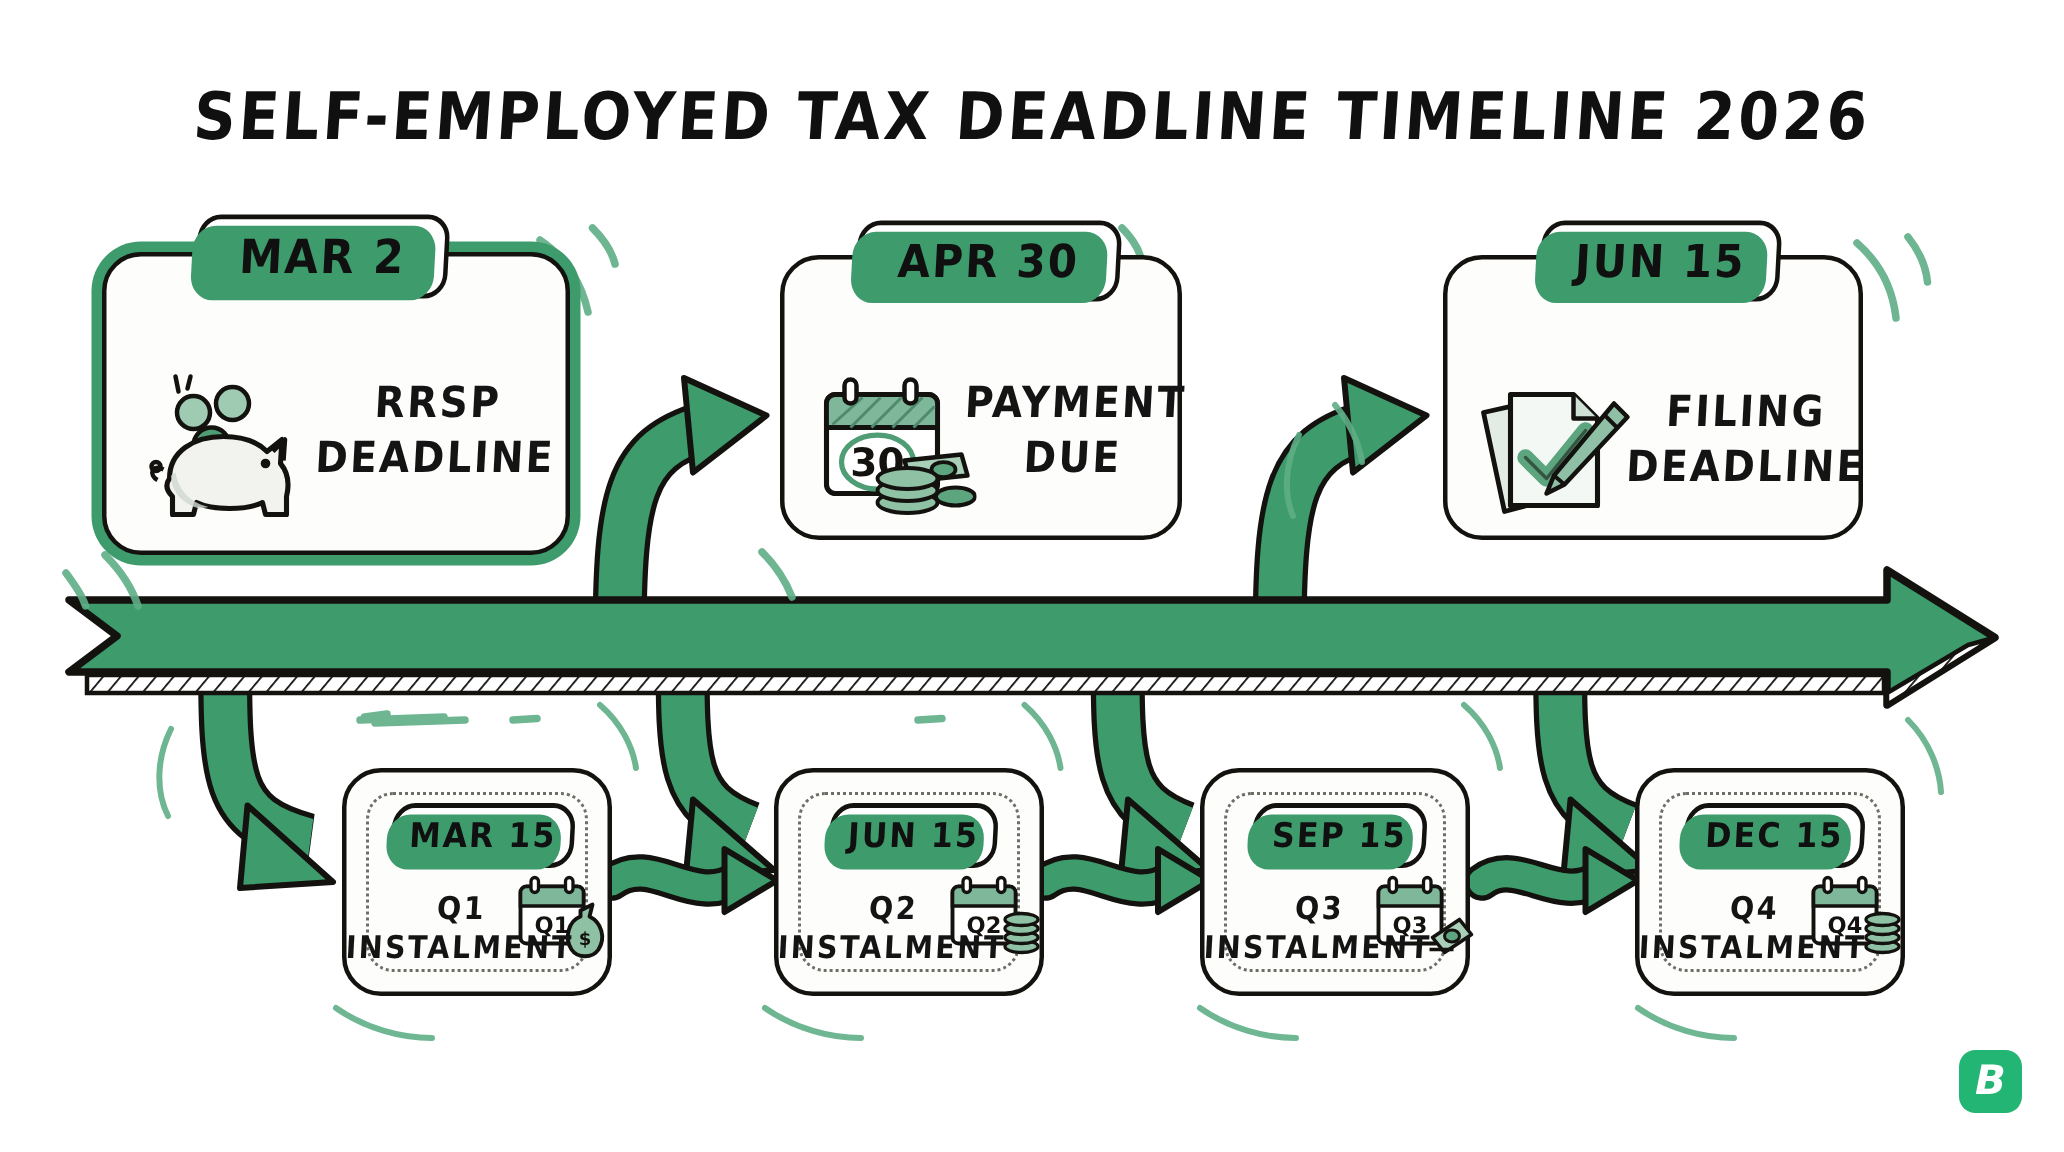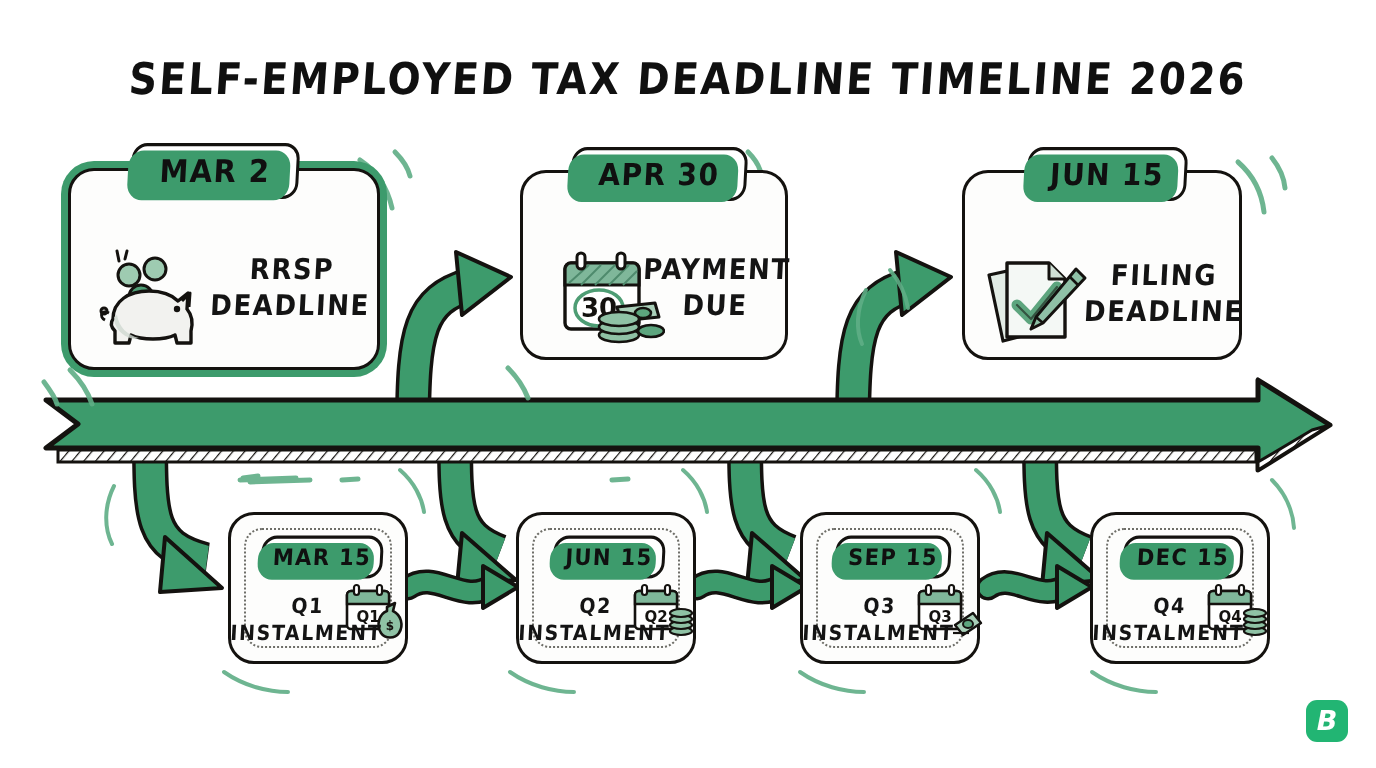--- a/index.html
+++ b/index.html
@@ -267,21 +267,21 @@
 
     <div class="card-label" style="left:140px; top:84px; width:160px;">
       <div>RRSP</div>
       <div>DEADLINE</div>
     </div>
   </div>
 
   <div class="card top-card" style="left:520px; top:170px; width:268px; height:190px;">
     <div class="badge" style="left:48px; top:-24px; width:176px; height:50px; font-size:28px;">APR 30</div>
 
-    <div class="icon-box" style="left:32px; top:74px; width:110px; height:100px;">
+    <div class="icon-box" style="left:18px; top:74px; width:110px; height:100px;">
       <svg viewBox="0 0 110 100" width="110" height="100">
         <rect x="10" y="16" width="74" height="66" rx="6" fill="#ffffff" stroke="#14120f" stroke-width="3.4"></rect>
         <path d="M10 22 a6 6 0 0 1 6 -6 h62 a6 6 0 0 1 6 6 v16 h-74 Z" fill="#7fb79a" stroke="#14120f" stroke-width="3.2"></path>
         <g stroke="#4e8a6c" stroke-width="2">
             <path d="M14 36 L34 18"></path>
             <path d="M26 38 L46 18"></path>
             <path d="M40 38 L60 18"></path>
             <path d="M54 38 L74 18"></path>
             <path d="M68 38 L82 24"></path>
           </g>

